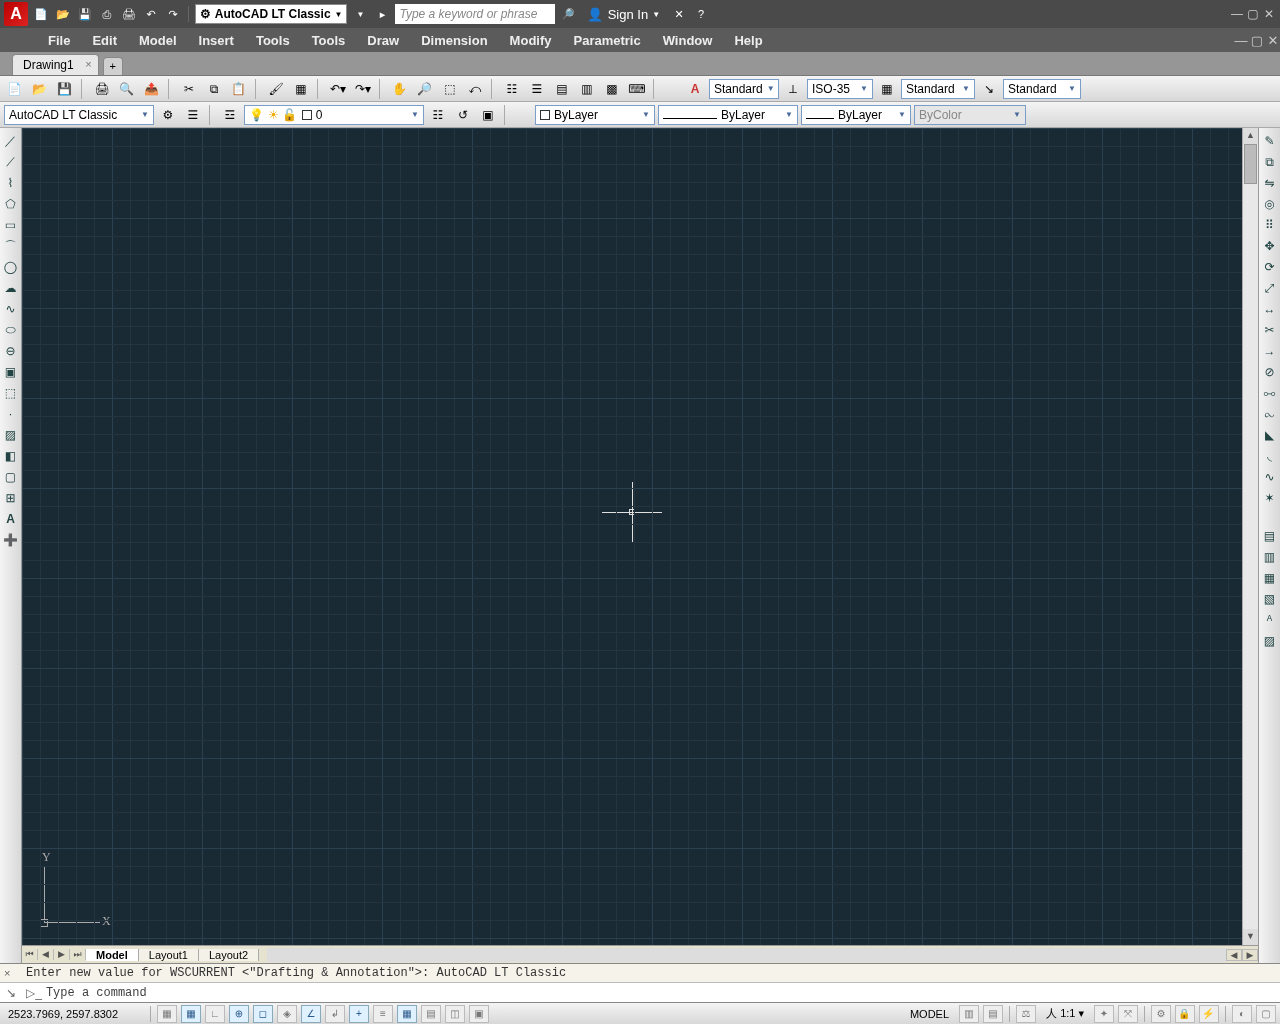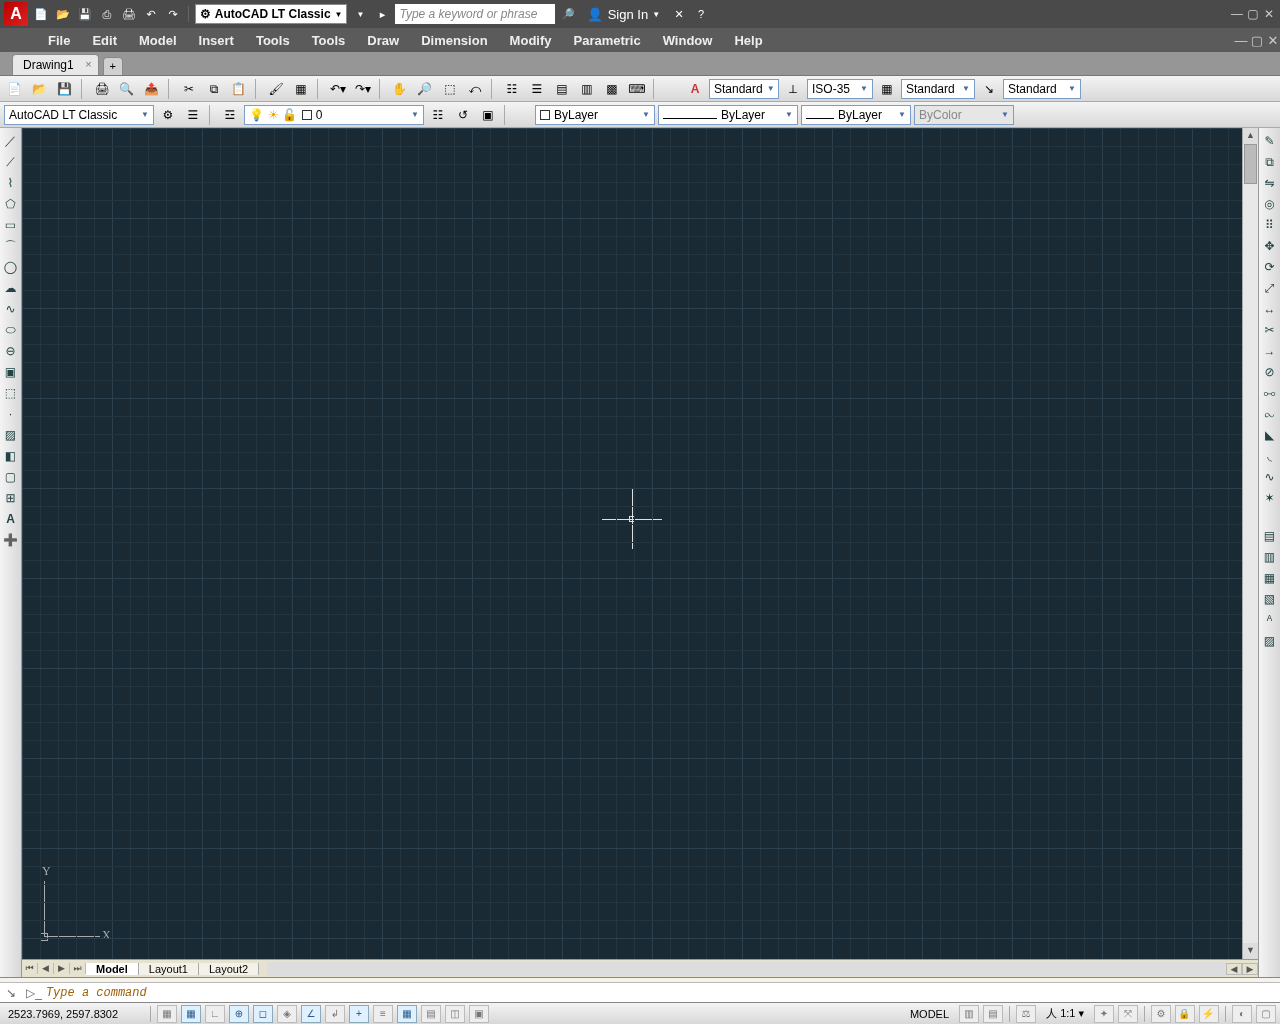--- a/index.html
+++ b/index.html
@@ -75,21 +75,21 @@
     height:20px; background:#fff; border:1px solid #7a9ec8;
     display:flex; align-items:center; padding:0 4px; gap:4px;
   }
   .combo .chev { font-size:8px; color:#4a6a9a; margin-left:auto;}
   .layer-combo { width:180px; }
   .txt-combo { width:70px; }
   .dim-combo { width:66px; }
   .tbl-combo { width:74px; }
   .ml-combo { width:78px; }
   .prop-combo { width:120px; }
-  .disabled-combo { background:#e6e6e6; color:#888; width:100px;}
+  .disabled-combo { background:#e6e6e6; color:#888; width:112px;}
   
   .main {
     flex:1;
     display:flex;
     min-height:0;
   }
   .vpalette {
     width:22px;
     background: linear-gradient(90deg,#f4f4f4,#d8d8d8);
     border-right:1px solid #999;
@@ -148,21 +148,21 @@
     background:#f5f3ea;
     border-top:1px solid #888;
     font-family:"Courier New",monospace;
     font-size:12px;
   }
   .cmdwin .cmd-history { padding:2px 8px 2px 26px; color:#333; background:#f5f3ea; position:relative;}
   .cmdwin .cmd-history .xbtn { position:absolute; left:4px; top:3px; font-family:sans-serif; font-size:11px; color:#666;}
   .cmdwin .cmd-input-row { display:flex; align-items:center; background:#fff; border-top:1px solid #bbb; height:20px; position:relative;}
   .cmdwin .cmd-input-row .prompt-icon{ width:22px; text-align:center; color:#666; font-family:sans-serif;}
   .cmdwin .cmd-input-row .marker { color:#666; font-family:sans-serif; padding:0 4px;}
-  .cmdwin .cmd-input-row .placeholder { color:#a16207; font-style:italic;}
+  .cmdwin .cmd-input-row .placeholder { color:#404040; }
   
   .statusbar {
     height:22px;
     background:linear-gradient(#f4f4f4,#d8d8d8);
     border-top:1px solid #888;
     display:flex; align-items:center;
     font-size:11px;
     gap:4px;
     padding:0 4px;
   }
@@ -541,20 +541,21 @@
     <span class="vbtn">▦</span>
     <span class="vbtn">▧</span>
     <span class="vbtn">ᴬ</span>
     <span class="vbtn">▨</span>
   </div>
 </div>
 
 <div class="cmdwin">
   <div class="cmd-history">
     <span class="xbtn">×</span>
+    <span>Enter new value for WSCURRENT &lt;"Drafting &amp; Annotation"&gt;: AutoCAD LT Classic</span>
   </div>
   <div class="cmd-input-row">
     <span class="prompt-icon">↘</span>
     <span class="marker">▷_</span>
     <span class="placeholder">Type a command</span>
   </div>
 </div>
 
 <div class="statusbar">
   <div class="coords">2523.7969, 2597.8302</div>

